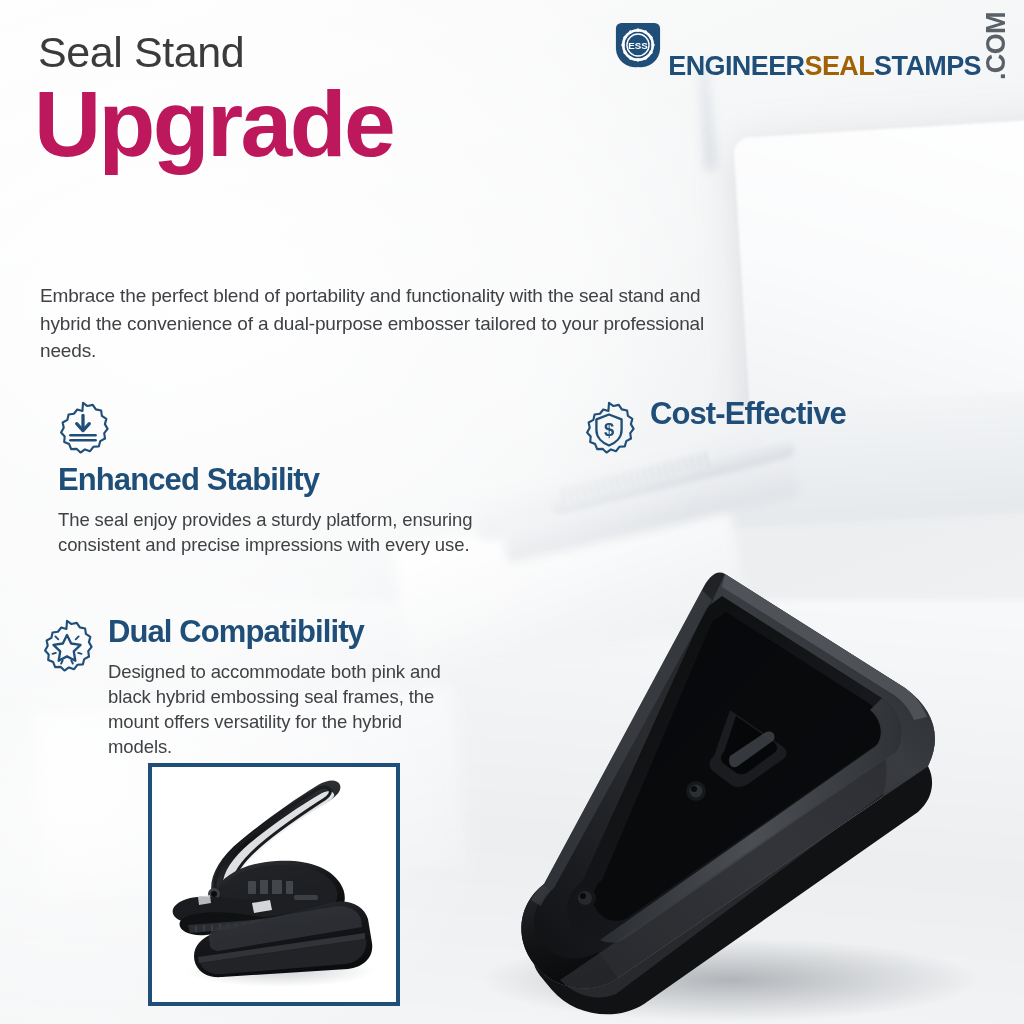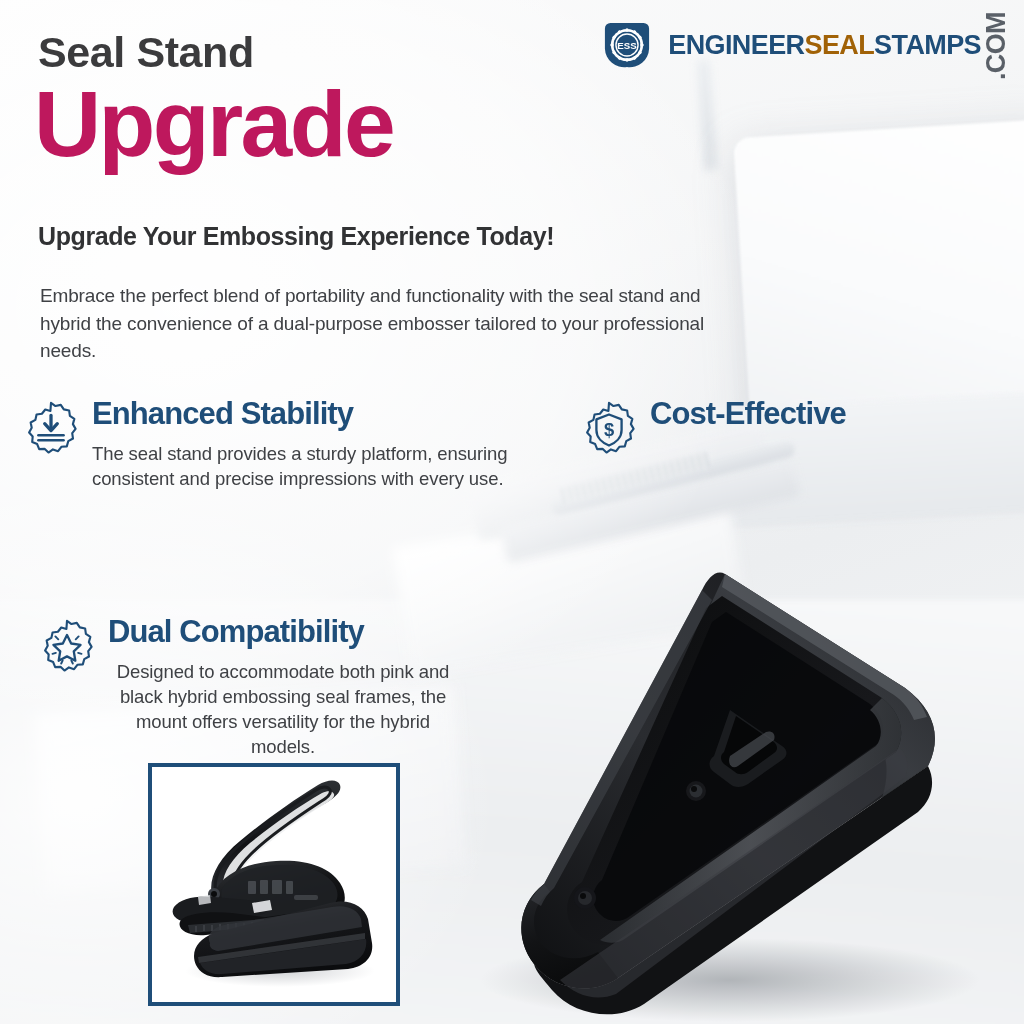--- a/index.html
+++ b/index.html
@@ -82,68 +82,68 @@
       radial-gradient(ellipse 720px 540px at 18% 30%, rgba(255,255,255,.96) 0%, rgba(255,255,255,.55) 55%, rgba(255,255,255,0) 80%),
       radial-gradient(ellipse 560px 420px at 8% 78%, rgba(255,255,255,.9) 0%, rgba(255,255,255,0) 75%);
   }
 
   
   #content { position:absolute; inset:0; z-index:5; }
 
   
   .logo { position:absolute; right:14px; top:10px; display:flex; align-items:center; }
   .logo-badge { width:46px; height:46px; flex:0 0 46px; }
-  .logo-words { display:flex; align-items:center; margin-left:18px; }
+  .logo-words { display:flex; align-items:flex-end; margin-left:7px; }
   .logo-words span { font-weight:bold; font-size:27px; letter-spacing:-.6px; line-height:1; }
   .lw-navy { color:#1F4E79; }
   .lw-gray { color:#a16207; }
   .logo-dotcom {
     font-size:9px; font-weight:bold; color:#5a6068; letter-spacing:.4px;
     writing-mode:vertical-rl; transform:rotate(180deg);
     margin-left:2px; margin-top:2px; line-height:1;
   }
 
   
   .kicker {
     position:absolute; left:38px; top:28px;
-    font-size:43px; color:#3b3b3d; font-weight:700; letter-spacing:-.4px;
+    font-size:43px; color:#3b3b3d; font-weight:400; letter-spacing:-.4px;
   }
   .hero {
     position:absolute; left:34px; top:78px;
     font-size:93px; font-weight:bold; color:#be185d;
     letter-spacing:-2.6px; line-height:1;
   }
   .subhead {
     position:absolute; left:38px; top:222px;
     font-size:25px; font-weight:bold; color:#313234; letter-spacing:-.4px;
   }
   .intro {
     position:absolute; left:40px; top:282px; width:672px;
     font-size:19px; color:#3f4145; line-height:1.46; letter-spacing:-.15px;
   }
 
   
   .feature { position:absolute; display:flex; }
-  .f1 { left:20px;  top:398px; width:540px; }
+  .f1 { left:52px;  top:398px; width:540px;flex-direction:column; }
   .f2 { left:578px; top:398px; width:420px; }
   .f3 { left:36px;  top:616px; width:520px; }
   .f-icon { width:66px; flex:0 0 66px; padding-top:2px; }
   .f-icon svg { display:block; width:62px; height:62px; }
   .f-body { padding-left:6px; }
   .f-title {
     font-size:31px; font-weight:bold; color:#1F4E79;
     letter-spacing:-.9px; line-height:1.05; margin-bottom:10px;
   }
   .f-text { font-size:18.5px; color:#3f4145; line-height:1.36; letter-spacing:-.1px; }
   .f2 .f-title { margin-bottom:0; }
   .f1 .f-body { width:460px; }
   .f2 .f-body { width:350px; }
   .f3 .f-body { width:420px; }
   .f2 .f-text, .f3 .f-text { max-width:340px; }
-  .f3 .f-text { max-width:350px;text-align:center; }
+  .f3 .f-text { max-width:350px; }
 
   
   .inset {
     position:absolute; left:148px; top:763px; width:252px; height:243px;
     border:4px solid #1F4E79; background:#ffffff;
     overflow:hidden;
   }
   .inset .stage { position:absolute; inset:0; background:#ffffff; }
 
   
@@ -201,37 +201,36 @@
     <div class="logo-words">
       <span class="lw-navy">ENGINEER</span>
       <span class="lw-gray">SEAL</span>
       <span class="lw-navy">STAMPS</span>
       <span class="logo-dotcom">.COM</span>
     </div>
   </div>
 
   <div class="kicker">Seal Stand</div>
   <div class="hero">Upgrade</div>
-  <div class="subhead">Upgrade Your Embossing Experience Today!</div>
   <div class="intro">Embrace the perfect blend of portability and functionality with the seal stand and hybrid the convenience of a dual-purpose embosser tailored to your professional needs.</div>
 
   <div class="feature f1">
     <div class="f-icon">
       <svg viewBox="0 0 64 64">
         <path d="M32 3 L36.6 6.2 L42.1 5 L45.2 9.7 L50.7 10.8 L51.5 16.4 L56.1 19.5 L54.6 24.9 L57.4 29.8 L53.9 34.2 L54.7 39.8 L49.8 42.5 L48.3 47.9 L42.7 48.3 L39.3 52.8 L34 51 L29.4 54.2 L25.3 50.4 L19.8 50.7 L17.7 45.5 L12.6 43.3 L13.1 37.7 L9.4 33.6 L12.1 28.7 L11 23.2 L15.9 20.5 L17.1 15 L22.6 14.2 L26.1 9.8 L31.4 11.3 Z" fill="none" stroke="#1F4E79" stroke-width="2.2" stroke-linejoin="round"></path>
         <circle cx="32" cy="30" r="21" fill="none" stroke="#1F4E79" stroke-width="0"></circle>
         <path d="M32 16 L32 29" stroke="#1F4E79" stroke-width="3.4" stroke-linecap="round"></path>
         <path d="M25.5 24.5 L32 31.5 L38.5 24.5" fill="none" stroke="#1F4E79" stroke-width="3.4" stroke-linecap="round" stroke-linejoin="round"></path>
         <path d="M19 36.5 H45" stroke="#1F4E79" stroke-width="2.6" stroke-linecap="round"></path>
         <path d="M19 41.5 H45" stroke="#1F4E79" stroke-width="2.6" stroke-linecap="round"></path>
       </svg>
     </div>
     <div class="f-body">
       <div class="f-title">Enhanced Stability</div>
-      <div class="f-text">The seal stand provides a sturdy platform, ensuring consistent and precise impressions with every use.</div>
+      <div class="f-text">The seal enjoy provides a sturdy platform, ensuring consistent and precise impressions with every use.</div>
     </div>
   </div>
 
   <div class="feature f2">
     <div class="f-icon">
       <svg viewBox="0 0 64 64">
         <path d="M32 3 L36.6 6.2 L42.1 5 L45.2 9.7 L50.7 10.8 L51.5 16.4 L56.1 19.5 L54.6 24.9 L57.4 29.8 L53.9 34.2 L54.7 39.8 L49.8 42.5 L48.3 47.9 L42.7 48.3 L39.3 52.8 L34 51 L29.4 54.2 L25.3 50.4 L19.8 50.7 L17.7 45.5 L12.6 43.3 L13.1 37.7 L9.4 33.6 L12.1 28.7 L11 23.2 L15.9 20.5 L17.1 15 L22.6 14.2 L26.1 9.8 L31.4 11.3 Z" fill="none" stroke="#1F4E79" stroke-width="2.2" stroke-linejoin="round"></path>
         <path d="M32 15 L45 20 V31 C45 39 38.5 44.5 32 47 C25.5 44.5 19 39 19 31 V20 Z" fill="none" stroke="#1F4E79" stroke-width="2.4" stroke-linejoin="round"></path>
         <text x="32" y="37" text-anchor="middle" font-family="Liberation Sans, sans-serif" font-size="19" font-weight="bold" fill="#1F4E79">$</text>
       </svg>

